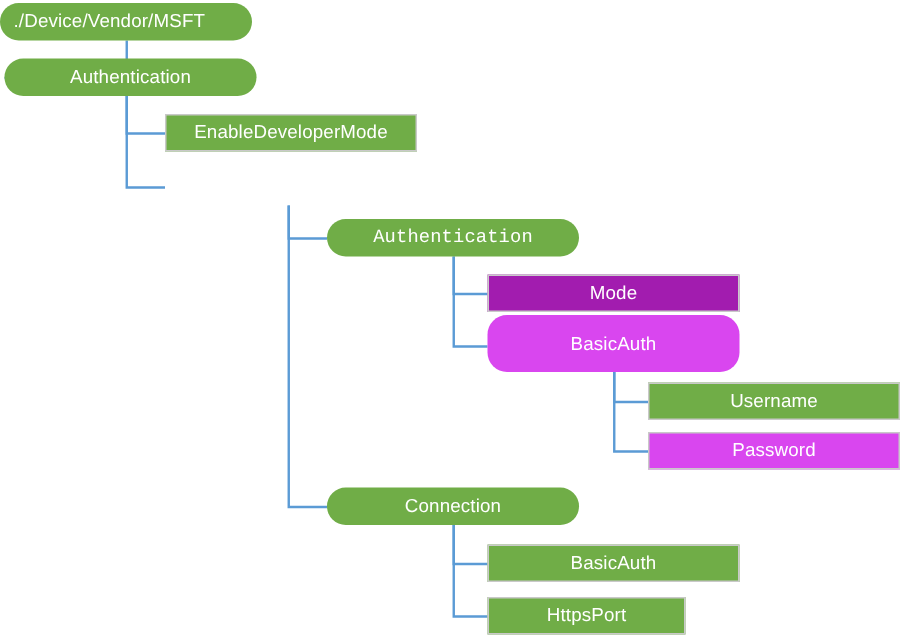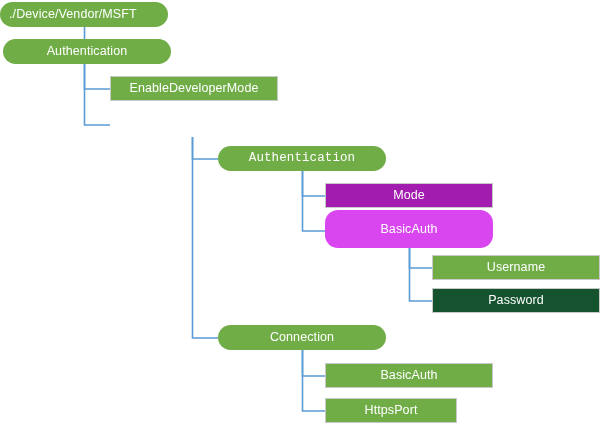--- a/index.html
+++ b/index.html
@@ -92,21 +92,21 @@
       </div>
       <div class="node rect center" style="left: 325px; top: 183px; width: 168px; height: 25px; background: #a21caf; border-color: rgb(201, 201, 201);">
         <span class="node-label">Mode</span>
       </div>
       <div class="node pill center" style="left: 325px; top: 210px; width: 168px; height: 38px; background: #d946ef;">
         <span class="node-label">BasicAuth</span>
       </div>
       <div class="node rect center" style="left: 432px; top: 255px; width: 168px; height: 25px; background: rgb(112, 173, 71); border-color: rgb(201, 201, 201);">
         <span class="node-label">Username</span>
       </div>
-      <div class="node rect center" style="left: 432px; top: 288px; width: 168px; height: 25px; background: #14532d; border-color: rgb(201, 201, 201);">
+      <div class="node rect center" style="left: 432px; top: 288px; width: 168px; height: 25px; background: #d946ef; border-color: rgb(201, 201, 201);">
         <span class="node-label">Password</span>
       </div>
       <div class="node pill center" style="left: 218px; top: 325px; width: 168px; height: 25px; background: rgb(112, 173, 71);">
         <span class="node-label">Connection</span>
       </div>
       <div class="node rect center" style="left: 325px; top: 363px; width: 168px; height: 25px; background: rgb(112, 173, 71); border-color: rgb(201, 201, 201);">
         <span class="node-label">BasicAuth</span>
       </div>
       <div class="node rect center" style="left: 325px; top: 398px; width: 132px; height: 25px; background: rgb(112, 173, 71); border-color: rgb(201, 201, 201);">
         <span class="node-label">HttpsPort</span>

